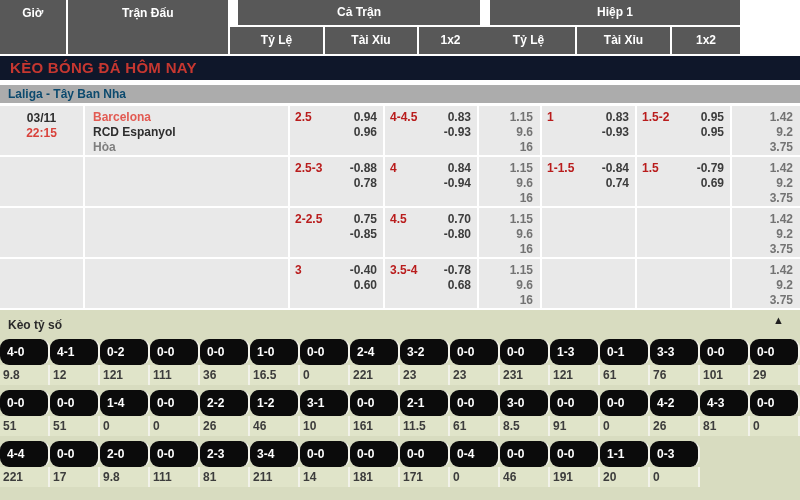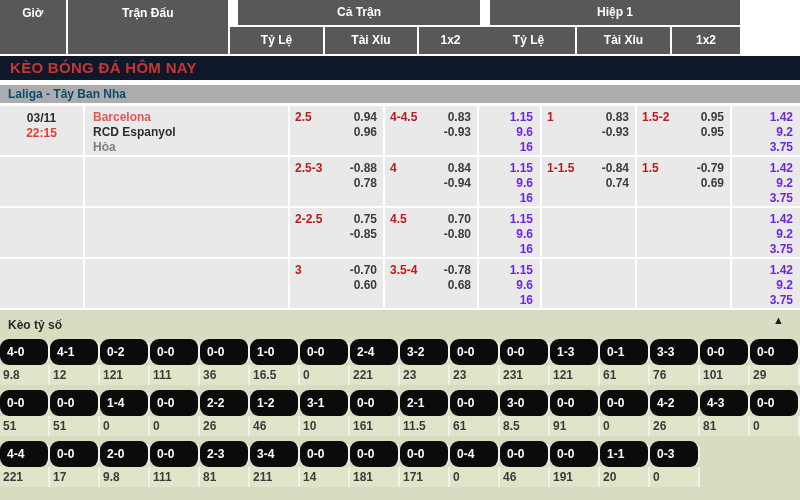--- a/index.html
+++ b/index.html
@@ -41,21 +41,21 @@
   .c-match { width:205px; padding:4px 0 0 8px; }
   .c-match .home { color:#e25a52; font-weight:bold; line-height:15px; }
   .c-match .away { color:#2e2e2e; font-weight:bold; line-height:15px; }
   .c-match .draw { color:#7e7e7e; font-weight:bold; line-height:15px; }
   .hdpcell { display:flex; justify-content:space-between; padding:4px 6px 0 5px; }
   .hdpcell .line { color:#b91c1c; font-weight:bold; line-height:15px; }
   .hdpcell .vals { display:flex; flex-direction:column; text-align:right;
     color:#3c3c3c; font-weight:bold; line-height:15px; }
   .c-hdp  { width:95px; } .c-ou { width:94px; } .c-x12 { width:63px; }
   .c-hdp2 { width:95px; } .c-ou2 { width:95px; } .c-x12b { width:68px; }
-  .x12cell { text-align:right; padding:4px 7px 0 0; color:#6d28d9; font-weight:bold; }
+  .x12cell { text-align:right; padding:4px 7px 0 0; color:#737373; font-weight:bold; }
   .x12cell div { line-height:15px; }
 
   
   .score-section { background:#d8dcc0; height:192px; padding-top:6px; position:relative; }
   .score-label { color:#2b2b2b; font-weight:bold; padding-left:8px; height:18px; line-height:18px; }
   .collapse { position:absolute; top:4px; right:16px; color:#1f1f1f; font-size:11px; cursor:pointer; }
   .score-row { display:flex; margin:5px 0 4px 0; }
   .sc { width:50px; }
   .sc .box { height:26px; line-height:26px; background:#0b0b0b; color:#fff;
     font-weight:bold; padding-left:7px; border-right:2px solid #f2f2ea;border-radius:9px; }
@@ -216,21 +216,21 @@
       <div>3.75</div>
     </div>
   </div>
 
   <div class="orow">
     <div class="oc c-time"></div>
     <div class="oc c-match"></div>
     <div class="oc c-hdp hdpcell">
       <span class="line">3</span>
       <span class="vals">
-          <span>-0.70</span>
+          <span>-0.40</span>
           <span>0.60</span>
         </span>
     </div>
     <div class="oc c-ou hdpcell">
       <span class="line">3.5-4</span>
       <span class="vals">
           <span>-0.78</span>
           <span>0.68</span>
         </span>
     </div>

